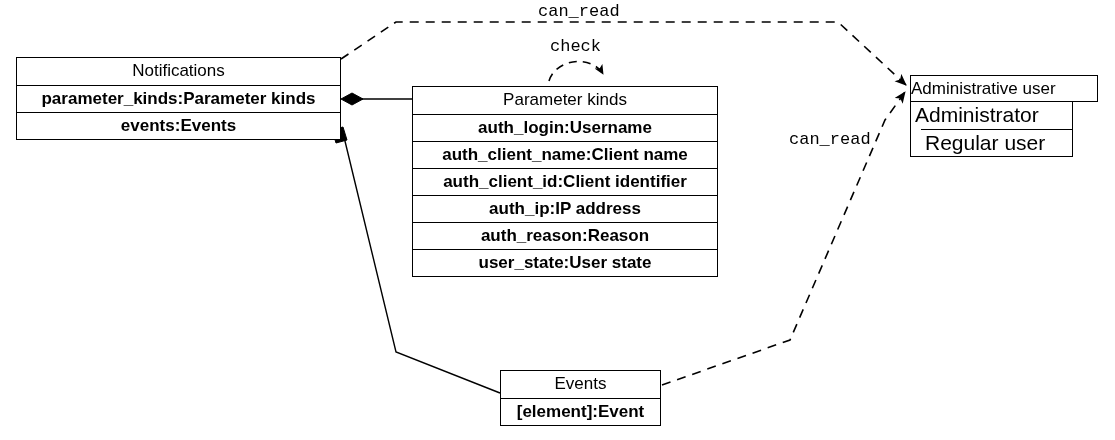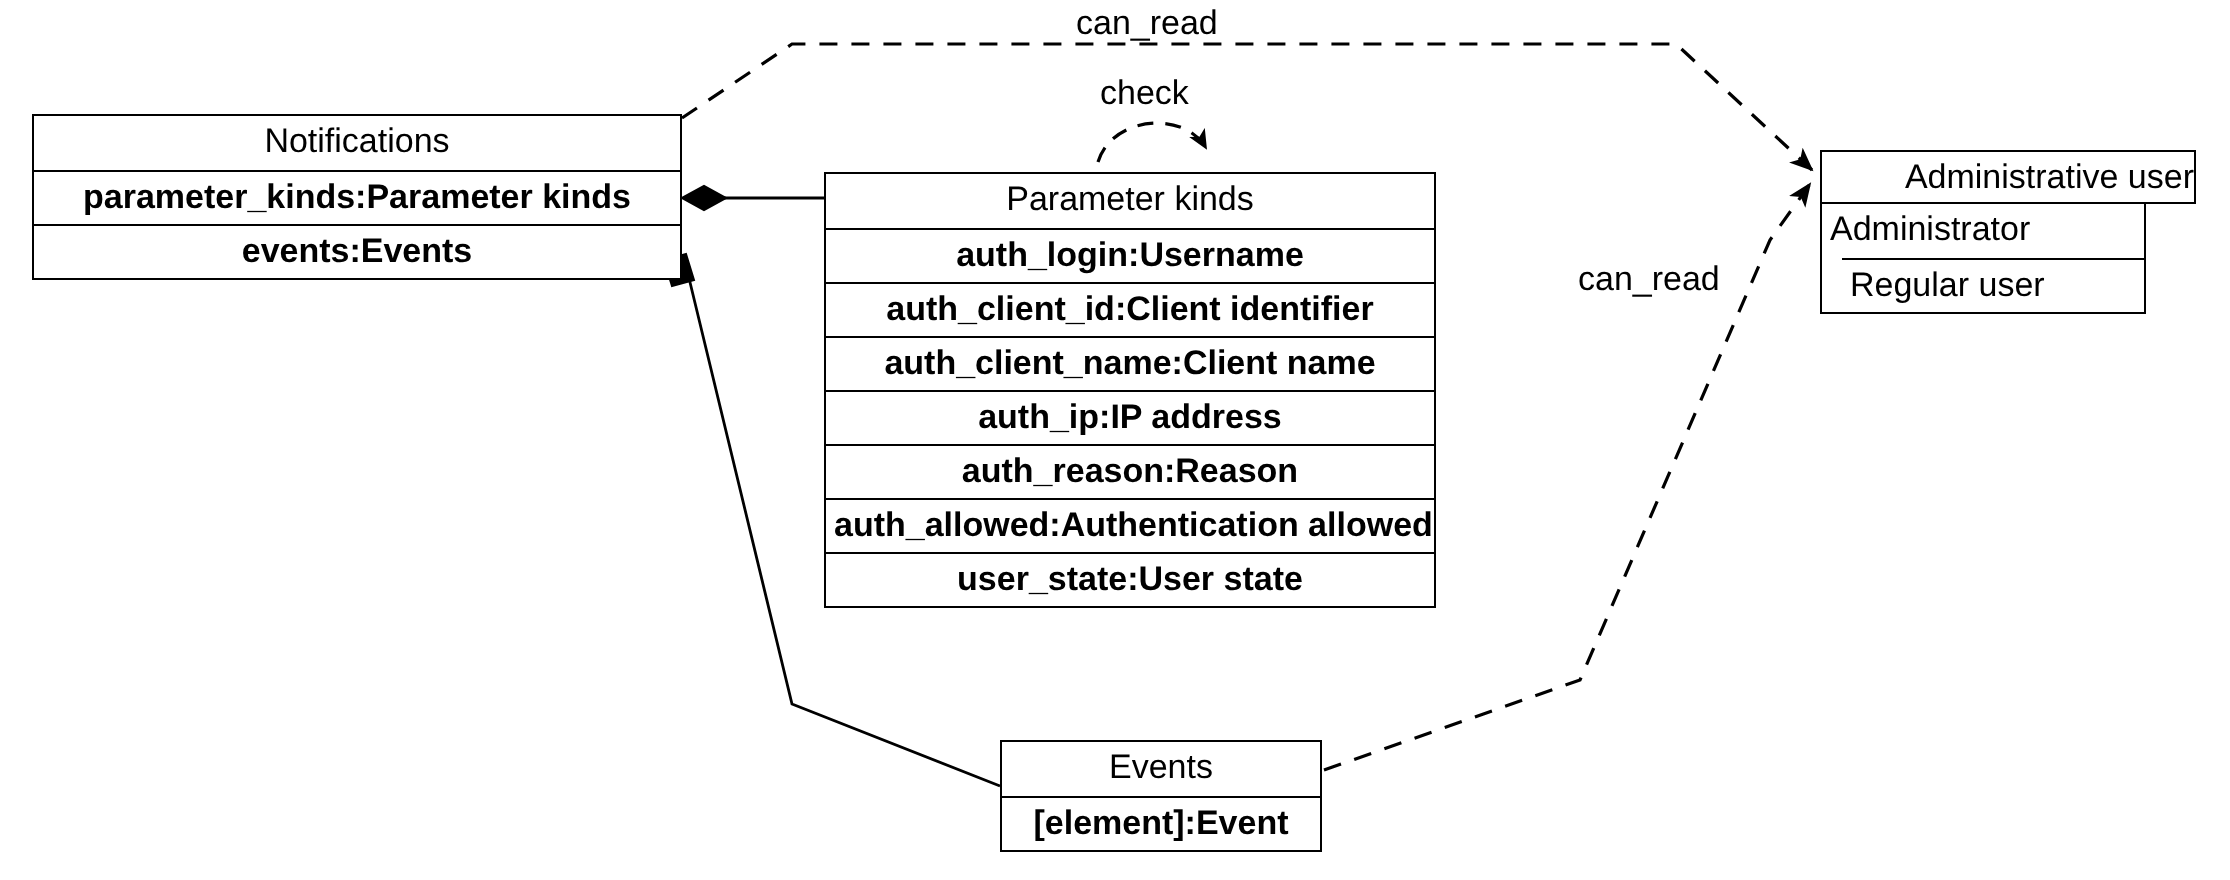--- a/index.html
+++ b/index.html
@@ -55,50 +55,50 @@
   
   .adm-header {
     position: absolute;
     left: 0;
     top: 0;
     width: 188px;
     height: 27px;
     box-sizing: border-box;
     border: 1px solid #000000;
     background: #ffffff;
-    text-align: right;
+    text-align: left;
     font-size: 17px;
     line-height: 25px;
     white-space: nowrap;
   }
   .adm-attrs {
     position: absolute;
     left: 0;
     top: 26px;
     width: 163px;
     box-sizing: border-box;
     border: 1px solid #000000;
     background: #ffffff;
   }
   .adm-attr {
     box-sizing: border-box;
     height: 27px;
-    font-size: 17px;
+    font-size: 21px;
     line-height: 25px;
     padding: 0 4px;
     white-space: nowrap;
     background: #ffffff;
   }
   .adm-attr + .adm-attr {
     border-top: 1px solid #000000;
     margin-left: 10px;
   }
   .edge-label {
     position: absolute;
-    font-family: Liberation Sans, sans-serif;
+    font-family: Liberation Mono, monospace;
     font-size: 17px;
     line-height: 18px;
     white-space: nowrap;
     color: #000000;
   }
 </style>
 </head>
 <body>
 
 <div id="canvas">
@@ -134,25 +134,24 @@
 
   <div class="uml-box" style="left:16px; top:57px; width:325px;">
     <div class="uml-row header">Notifications</div>
     <div class="uml-row attr">parameter_kinds:Parameter kinds</div>
     <div class="uml-row attr">events:Events</div>
   </div>
 
   <div class="uml-box" style="left:412px; top:86px; width:306px;">
     <div class="uml-row header">Parameter kinds</div>
     <div class="uml-row attr">auth_login:Username</div>
+    <div class="uml-row attr">auth_client_name:Client name</div>
     <div class="uml-row attr">auth_client_id:Client identifier</div>
-    <div class="uml-row attr">auth_client_name:Client name</div>
     <div class="uml-row attr">auth_ip:IP address</div>
     <div class="uml-row attr">auth_reason:Reason</div>
-    <div class="uml-row attr">auth_allowed:Authentication allowed</div>
     <div class="uml-row attr">user_state:User state</div>
   </div>
 
   <div style="position:absolute; left:910px; top:75px; width:190px; height:82px;">
     <div class="adm-header">Administrative user</div>
     <div class="adm-attrs">
       <div class="adm-attr">Administrator</div>
       <div class="adm-attr">Regular user</div>
     </div>
   </div>

